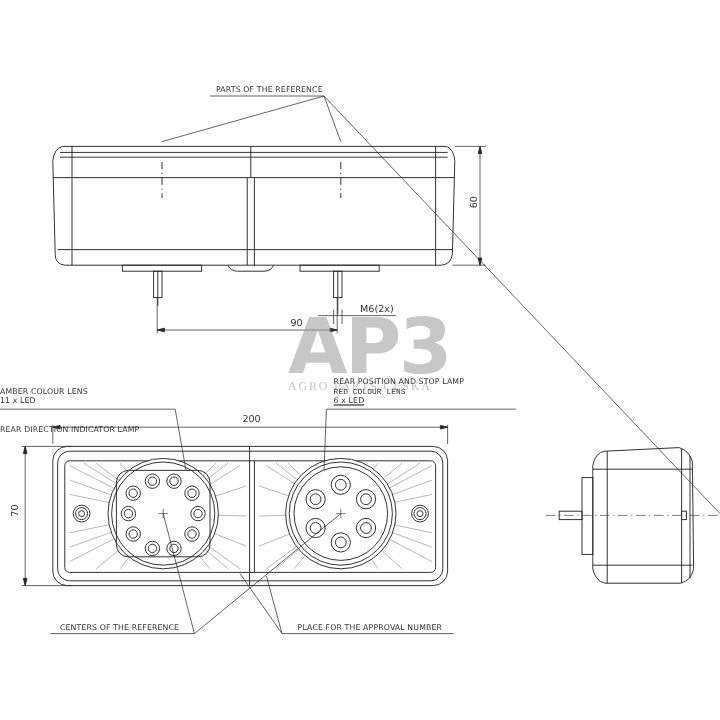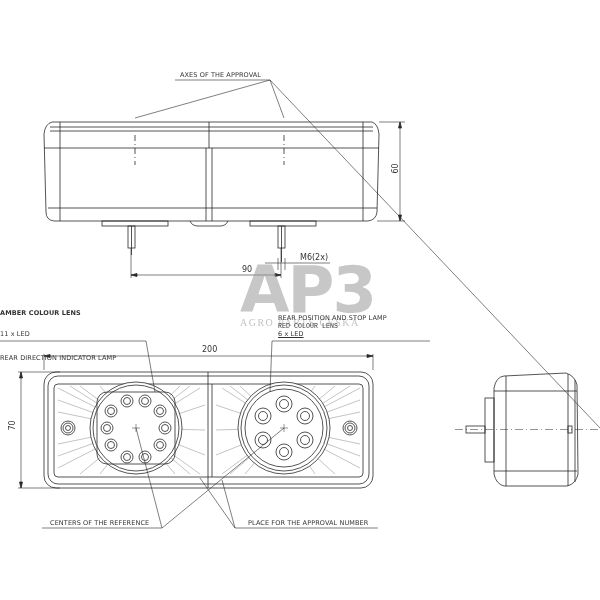--- a/index.html
+++ b/index.html
@@ -209,24 +209,24 @@
       <rect x="466" y="426" width="19" height="7"></rect>
       <line x1="455" y1="429.5" x2="600" y2="429.5" stroke-width="0.5" stroke-dasharray="8,3,1,3"></line>
       <rect x="568" y="426" width="4" height="7"></rect>
     </g>
   </g>
 </svg>
 
 <div class="wm-big">AP3</div>
 <div class="wm-small">AGRO PARTS ČESKÁ</div>
 
-<div class="lbl" style="left:180px;top:72px;">AXES OF THE APPROVAL</div>
+<div class="lbl" style="left:180px;top:72px;">PARTS OF THE REFERENCE</div>
 
 <div class="lbl" style="left:0px;top:315px;margin-top:40px;">REAR DIRECTION INDICATOR LAMP</div>
-<div class="lbl" style="left:0px;top:310px;font-weight:bold;">AMBER COLOUR LENS</div>
+<div class="lbl" style="left:0px;top:323px;">AMBER COLOUR LENS</div>
 <div class="lbl" style="left:0px;top:331px;">11 x LED</div>
 
 <div class="lbl" style="left:278px;top:315px;">REAR POSITION AND STOP LAMP</div>
 <div class="lbl" style="left:278px;top:323px;font-family:Liberation Mono, monospace;">RED COLOUR LENS</div>
 <div class="lbl" style="left:278px;top:331px;text-decoration:underline;">6 x LED</div>
 
 <div class="lbl" style="left:50px;top:520px;">CENTERS OF THE REFERENCE</div>
 <div class="lbl" style="left:248px;top:520px;">PLACE FOR THE APPROVAL NUMBER</div>
 
 <div class="dim rot" style="left:390px;top:164px;">60</div>

